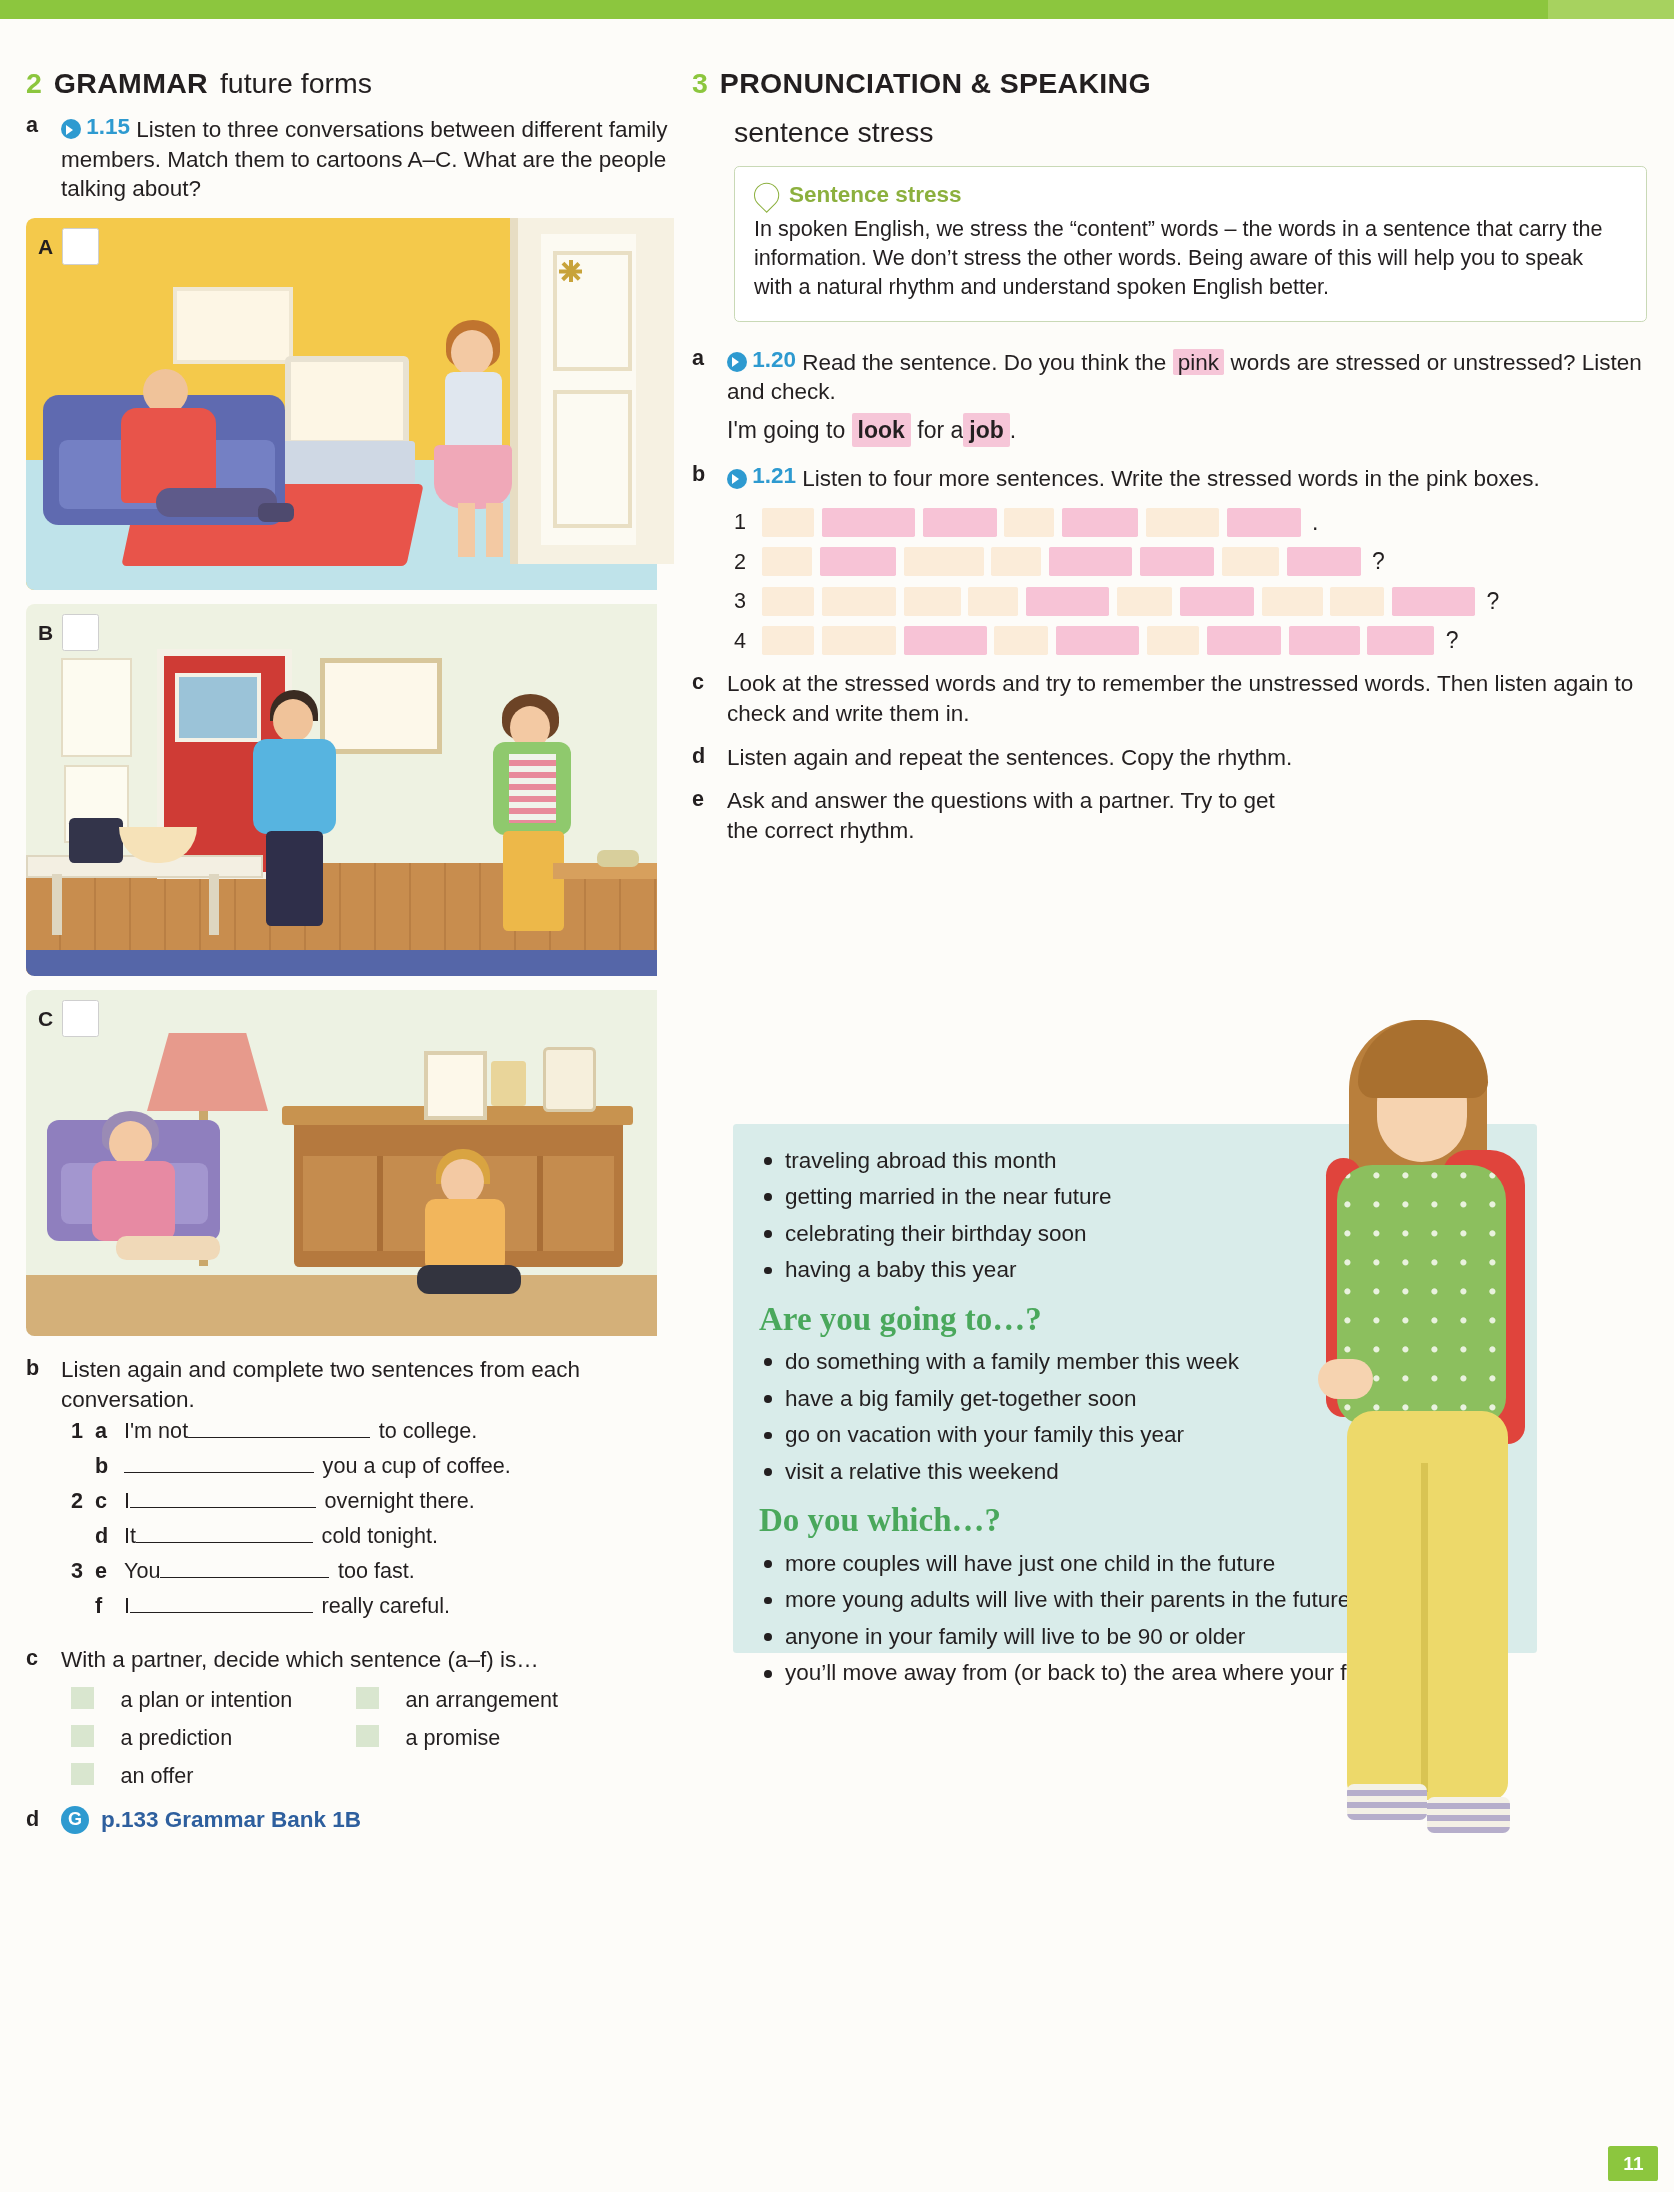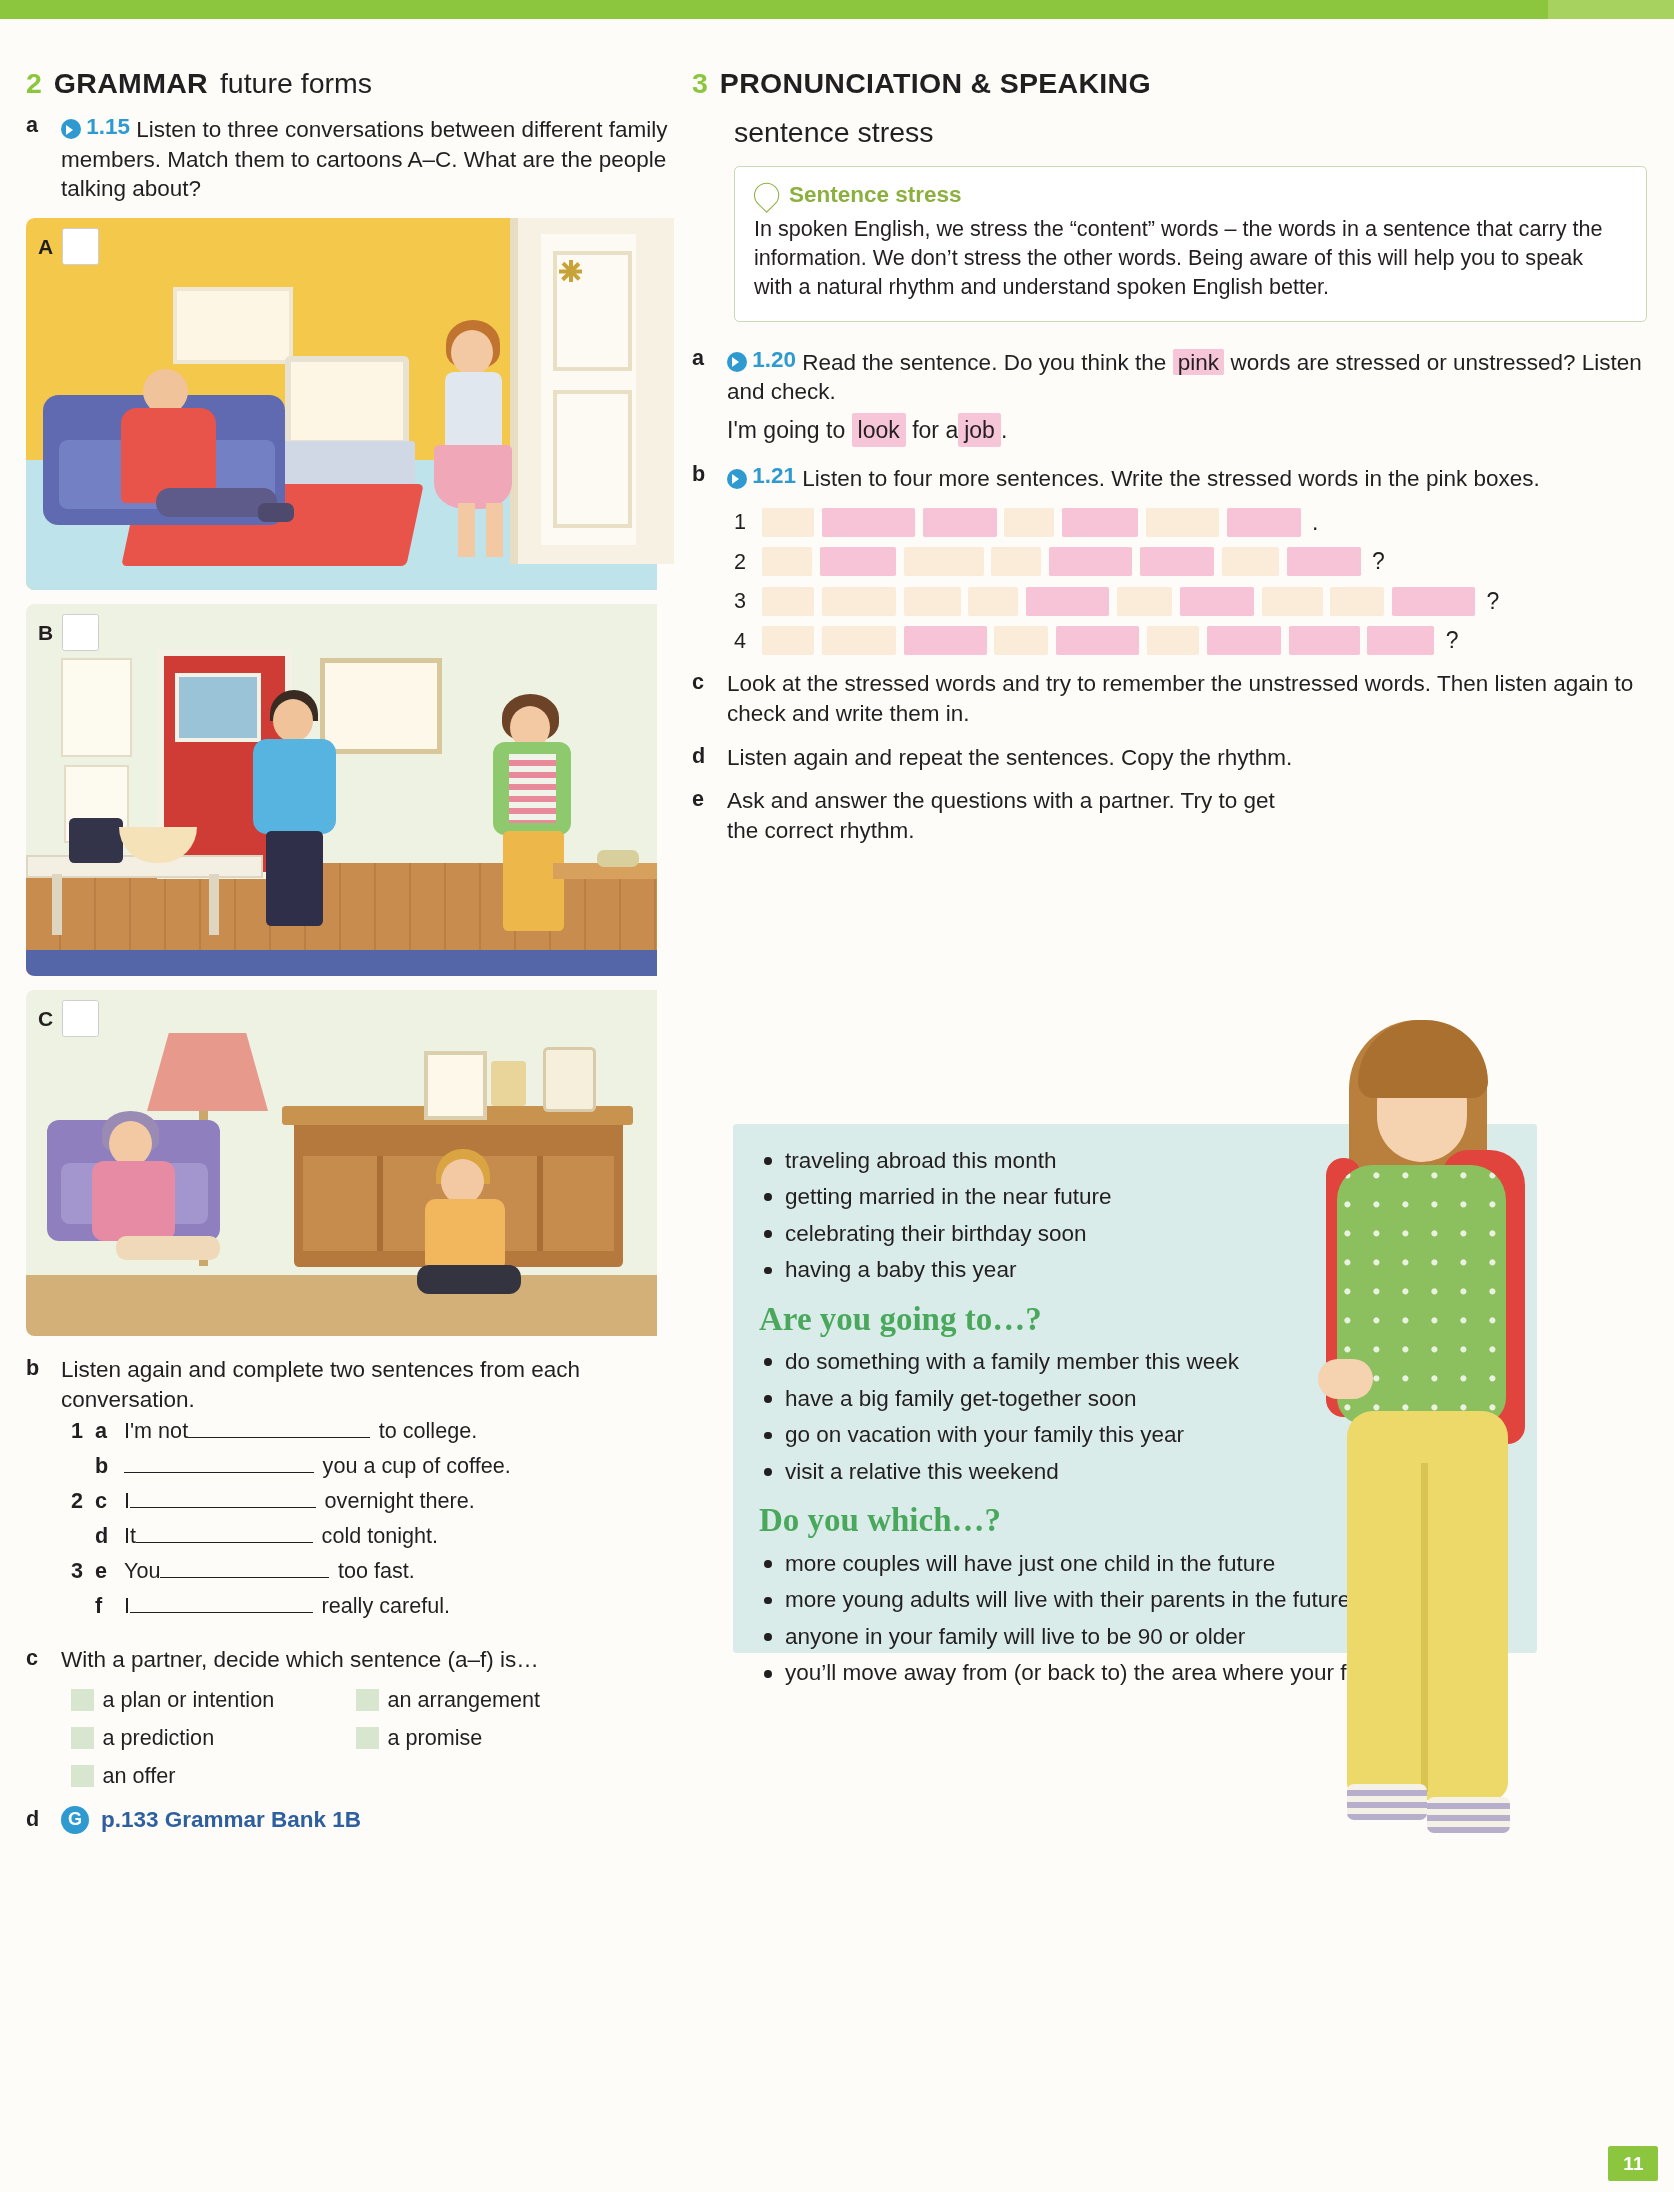--- a/index.html
+++ b/index.html
@@ -131,21 +131,21 @@
 
   
   .fill{font-size:21.6px;line-height:1.62;margin-left:45px;}
   .fill .row{display:flex;align-items:baseline;}
   .fill .n{width:24px;font-weight:bold;}
   .fill .l{width:29px;font-weight:bold;}
   .blank{display:inline-block;border-bottom:1.7px solid #231f20;height:19px;}
 
   
   .opts{margin-left:45px;margin-top:12px;display:flex;flex-wrap:wrap;width:571px;font-size:21.6px;}
-  .opt{display:flex;align-items:center;gap:9px;width:285px;margin-bottom:12px;}
+  .opt{display:flex;align-items:flex-start;gap:27px;width:285px;margin-bottom:12px;}
   .opt .sq{width:22.5px;height:22.5px;background:#d9e6cf;flex:none;}
 
   
   .gbank{display:flex;align-items:center;gap:12px;margin-top:15.6px;font-size:22.5px;font-weight:bold;color:#2e5f9e;}
   .gbank .gcircle{
     width:28px;height:28px;border-radius:50%;background:#2e9ad0;color:#fff;
     font-size:18px;font-weight:bold;display:flex;align-items:center;justify-content:center;
   }
 
   
@@ -154,21 +154,21 @@
     padding:15.6px 19px 19px 19px;background:#ffffff;
   }
   .tip-title{display:flex;align-items:center;gap:10.4px;color:#8cb03e;font-size:22.5px;font-weight:bold;margin-bottom:7px;}
   .tip-eye{
     width:22.5px;height:22.5px;border:1.7px solid #8cb03e;border-radius:50% 50% 50% 0;transform:rotate(-45deg);
   }
   .tip-body{font-size:21.6px;line-height:1.34;color:#231f20;}
 
   .pinkword{background:#f6c6d8;padding:0.9px 5.2px;border-radius:1.7px;}
   .sent-demo{font-size:23px;margin-top:8.6px;}
-  .sent-demo .hl{background:#f6c6d8;padding:4px 6px;border-radius:2px;}
+  .sent-demo .hl{background:#f6c6d8;padding:4px 6px;border-radius:2px;font-weight:bold;}
 
   
   .stress{margin-left:42px;margin-top:14px;}
   .srow{display:flex;align-items:center;margin-bottom:10.4px;font-size:21.6px;}
   .srow .sn{width:28px;font-weight:normal;}
   .cellp{background:#f7c3d6;height:29px;border-radius:1.7px;margin-right:7.8px;}
   .cellf{background:#fbecd9;height:29px;border-radius:1.7px;margin-right:7.8px;}
   .qm{font-size:23px;margin-left:3.5px;}
 
   

